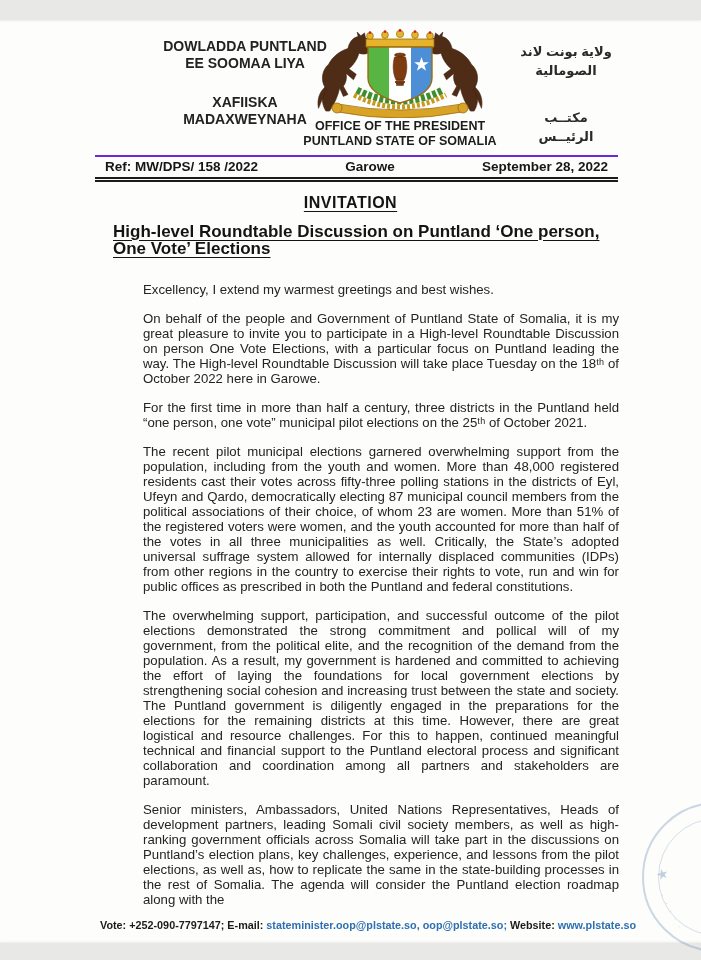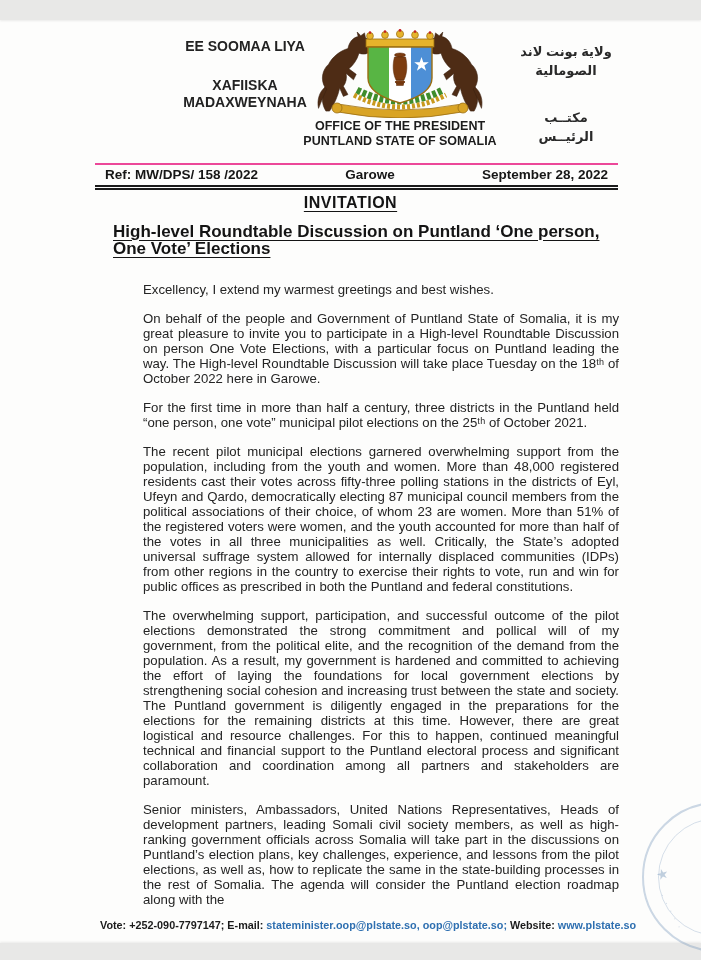--- a/index.html
+++ b/index.html
@@ -26,22 +26,22 @@
   .lh-office-en { font-weight:bold; font-size:12.5px; line-height:15px; color:#1c1c1c; margin-top:1px; }
   .lh-arabic {
     position:absolute; left:494px; top:42px; width:144px;
     direction:rtl; text-align:center; font-weight:bold; font-size:13px;
     line-height:19px; color:#2a2a2a;
   }
   .lh-arabic .block2 { margin-top:28px; }
 
   
   .ref-bar {
-    position:absolute; left:95px; top:163px; width:523px;
-    border-top:2px solid #ec4899; border-bottom:5px double #1b1b1b;
+    position:absolute; left:95px; top:155px; width:523px;
+    border-top:2px solid #6d28d9; border-bottom:5px double #1b1b1b;
     display:flex; justify-content:space-between; align-items:center;
     padding:2px 10px 3px 10px; font-weight:bold; font-size:13.5px; color:#161616;
   }
 
   
   .doc-title {
     position:absolute; left:0; top:194px; width:701px; text-align:center;
     font-weight:bold; font-size:16px; letter-spacing:.5px; color:#141414;
     text-decoration:underline; text-underline-offset:3px;
   }
@@ -90,20 +90,21 @@
 </style>
 </head>
 <body>
 
 <div id="page">
 
   <div id="strip-top" class="photo-strip"></div>
   <div id="strip-bottom" class="photo-strip"></div>
 
   <div class="lh-somali">
+    <div>DOWLADDA PUNTLAND</div>
     <div>EE SOOMAA LIYA</div>
     <div class="block2">
       <div>XAFIISKA</div>
       <div>MADAXWEYNAHA</div>
     </div>
   </div>
 
   <div class="lh-emblem">
 
     <svg width="180" height="92" viewBox="0 0 180 92" aria-hidden="true">

